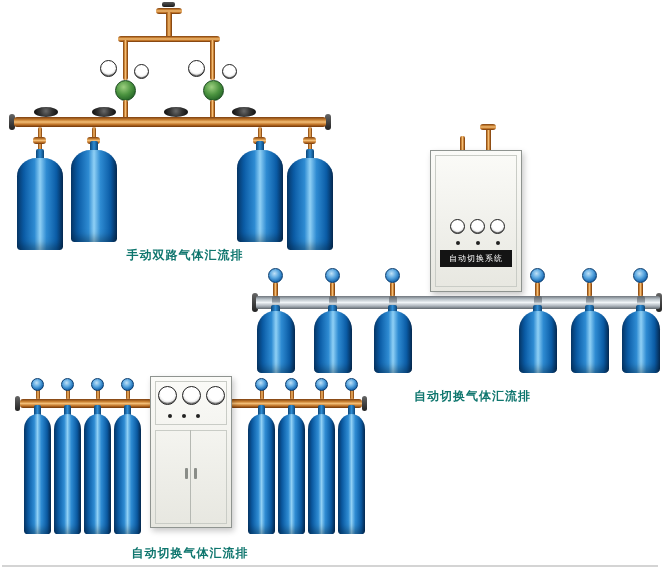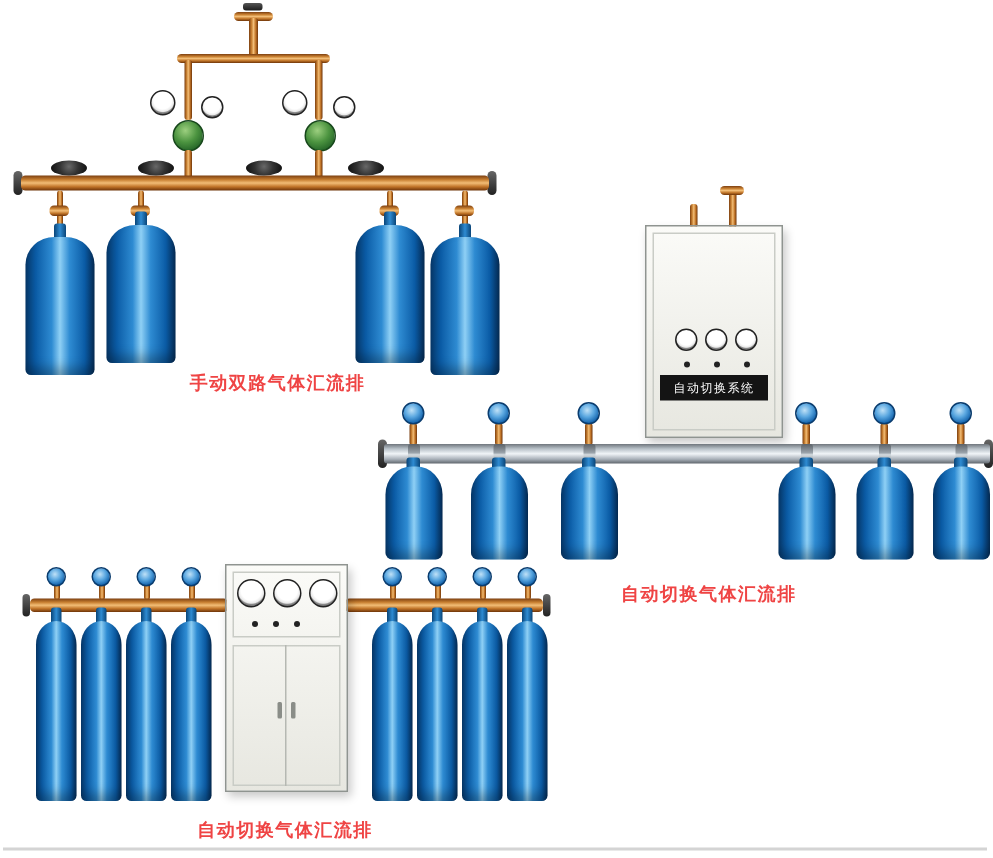--- a/index.html
+++ b/index.html
@@ -35,21 +35,21 @@
 
   
   .cabinet { background:linear-gradient(180deg,#fbfbf8,#e7e7e0); border:1px solid #8f9490; box-shadow:2px 3px 6px rgba(0,0,0,.22); }
   .cab-inner { border:1px solid #c9ccc6; }
   .panel-black { background:#141414; color:#fff; text-align:center; font-size:8px; line-height:17px;
                  letter-spacing:1px; overflow:hidden; white-space:nowrap; }
   .door-divider { background:#b5b8b2; }
   .handle { background:#8a8d88; border-radius:1px; }
   .dot { background:#222; border-radius:50%; }
 
-  .caption { color:#ef4444; font-weight:bold; font-size:12px; text-align:center; letter-spacing:1px; }
+  .caption { color:#0f766e; font-weight:bold; font-size:12px; text-align:center; letter-spacing:1px; }
   .divider { background:#d4d4d4; }
 </style>
 </head>
 <body>
 
 <div class="canvas">
 
   <div>
 
     <div class="abs knob-dark" style="left:162px;top:2px;width:13px;height:5px;"></div>

